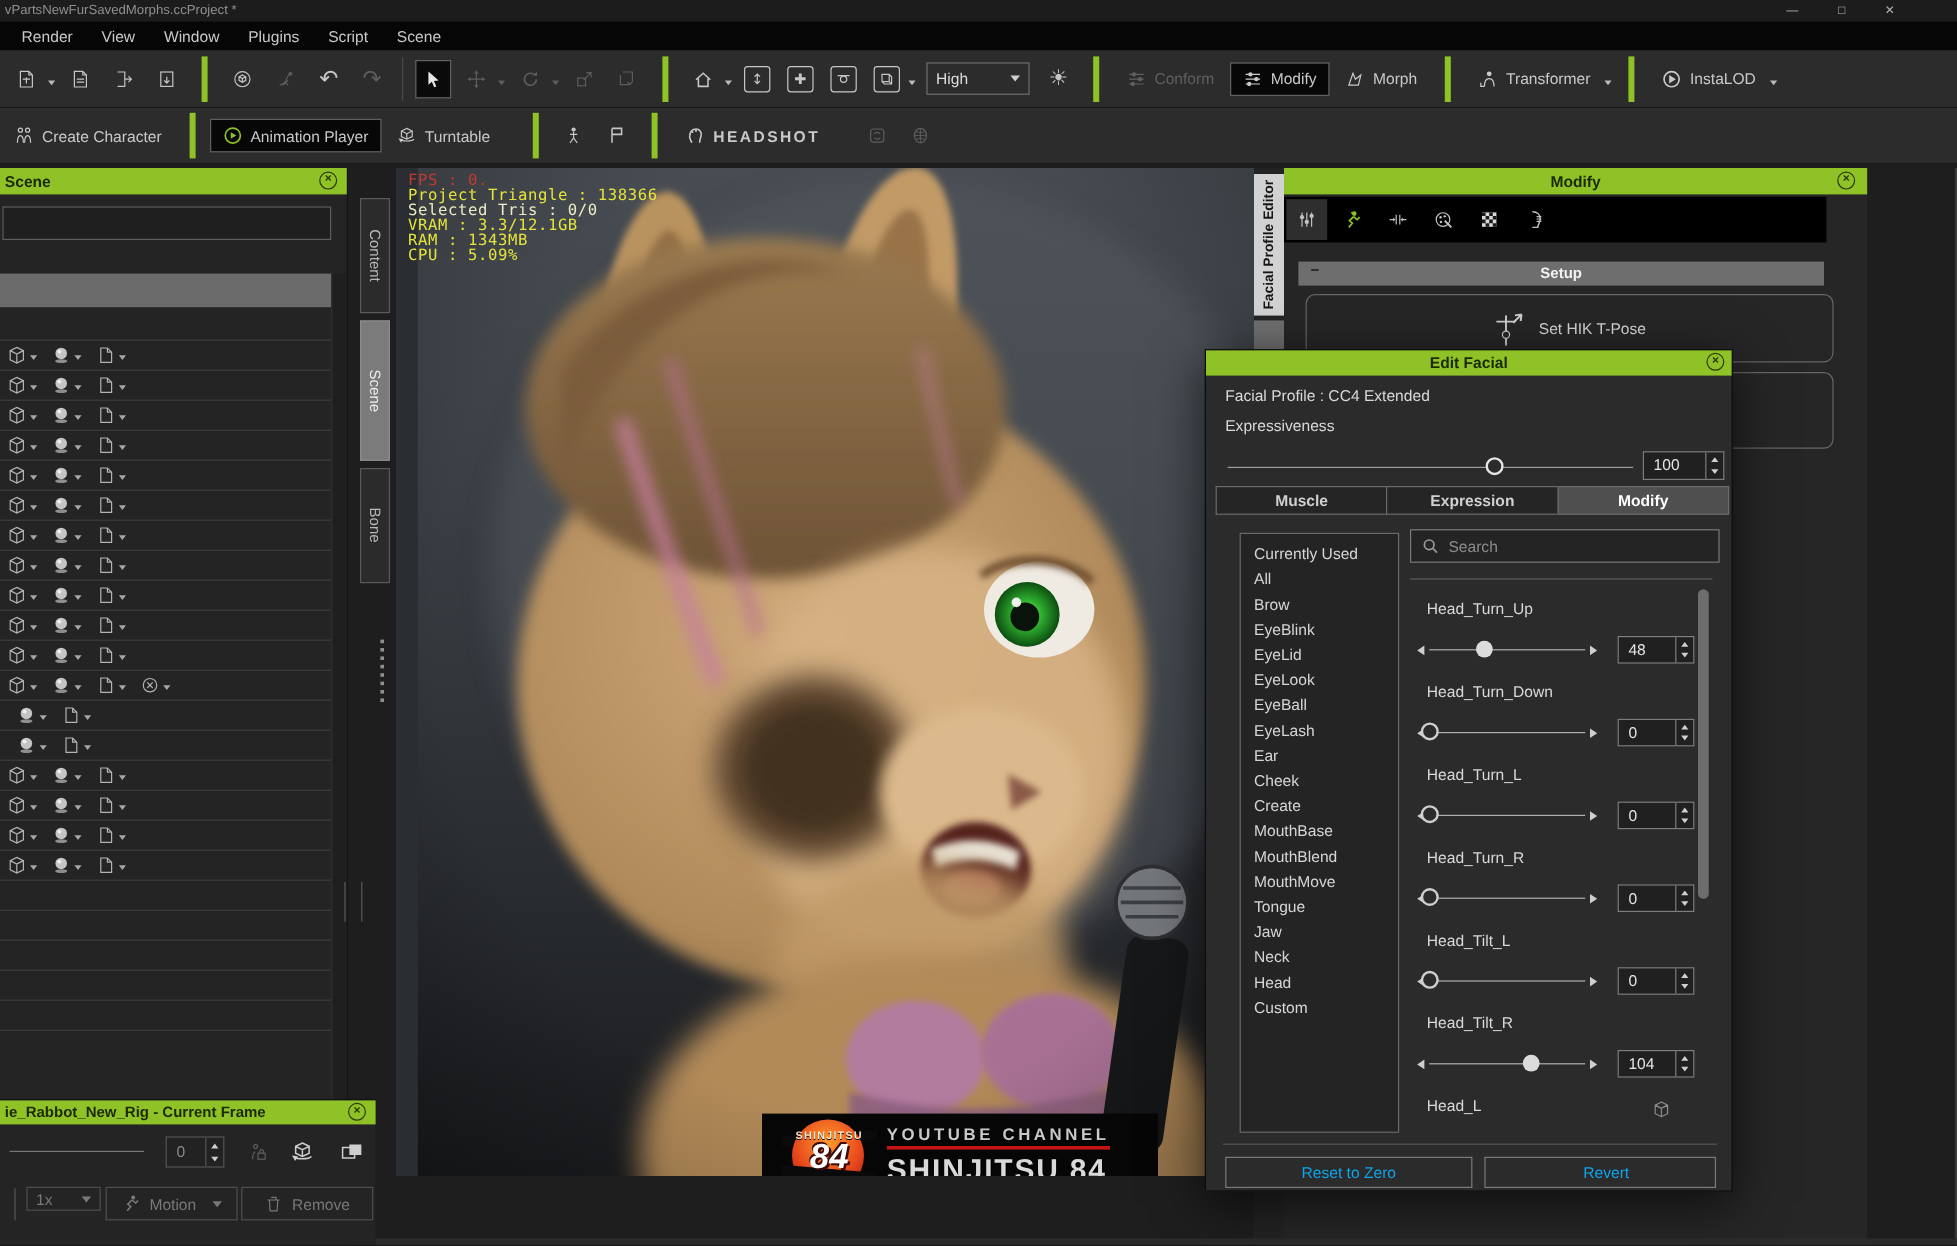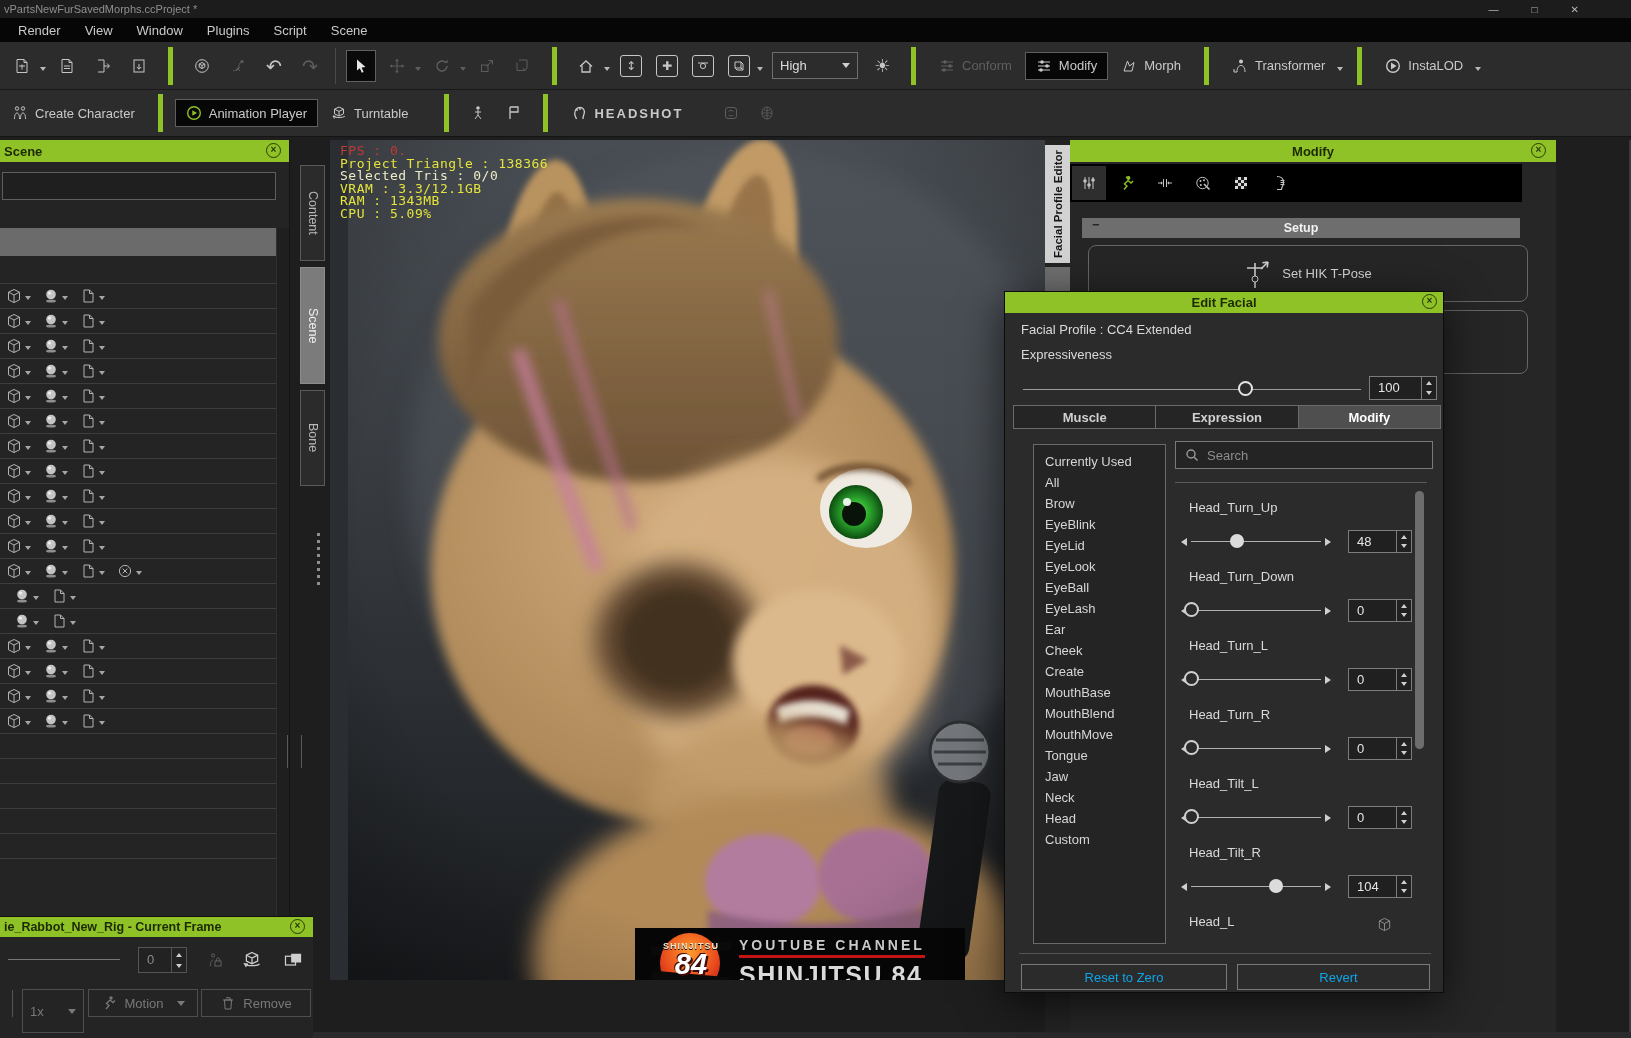--- a/index.html
+++ b/index.html
@@ -139,21 +139,21 @@
 
 
 .frame-panel{position:absolute;left:0;top:916px;width:313px;height:122px;background:var(--panel2);z-index:20;border-top:1px solid #101010;}
 .fp-head{height:20px;}
 .fp-line{position:absolute;left:8px;top:42px;width:112px;height:1px;background:#777;}
 .fp-spin{position:absolute;left:138px;top:30px;width:49px;height:26px;border:1px solid #555;background:#222;display:flex;color:#8a8a8a;}
 .fp-spin .spin-val{color:#8a8a8a;padding-top:4px;}
 .fp-spin .spin-btns{border-left:1px solid #555;}
 .fp-icon{position:absolute;top:31px;width:24px;height:24px;display:flex;align-items:center;justify-content:center;color:#cdcdcd;}
 .fp-tick{position:absolute;left:12px;top:73px;height:27px;width:1px;background:#555;}
-.fp-select{position:absolute;left:22px;top:72px;width:62px;height:44px;border:1px solid #4e4e4e;color:#787878;display:flex;align-items:center;justify-content:space-between;padding:0 7px;}
+.fp-select{position:absolute;left:22px;top:72px;width:62px;height:20px;border:1px solid #4e4e4e;color:#787878;display:flex;align-items:center;justify-content:space-between;padding:0 7px;}
 .fp-btn{position:absolute;top:72px;height:28px;border:1px solid #4e4e4e;color:#787878;display:flex;align-items:center;justify-content:center;gap:7px;}
 #fp-motion{left:88px;width:110px;}
 #fp-remove{left:201px;width:110px;text-align:right;}
 .bottom-strip{position:absolute;left:0;bottom:0;right:0;height:6px;background:#2b2b2b;z-index:4;}
 .right-edge{position:absolute;right:0;top:140px;width:2px;bottom:0;background:#3a3a3a;}
 </style>
 </head>
 <body>
 
 <div id="app">

